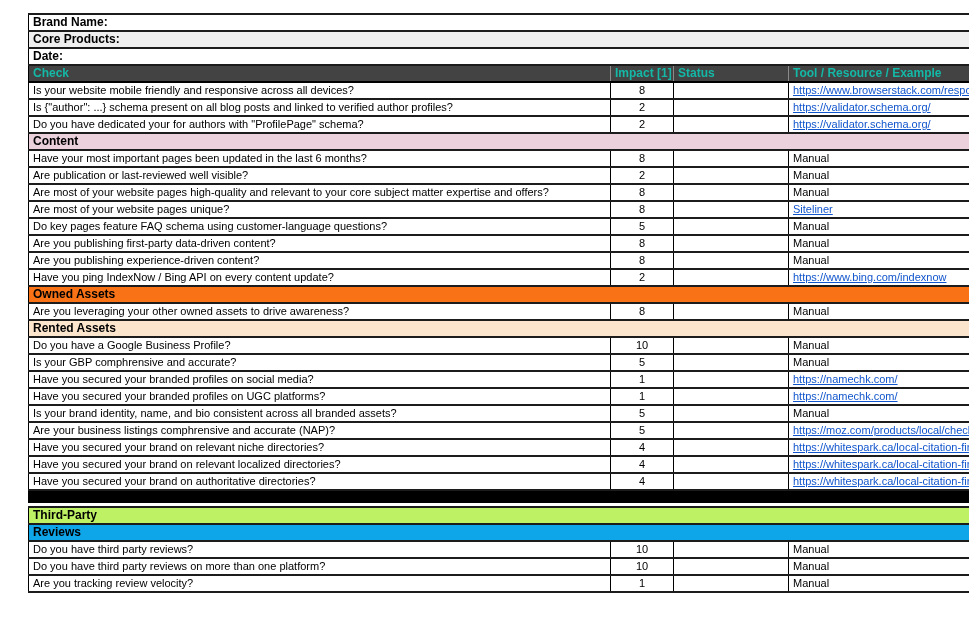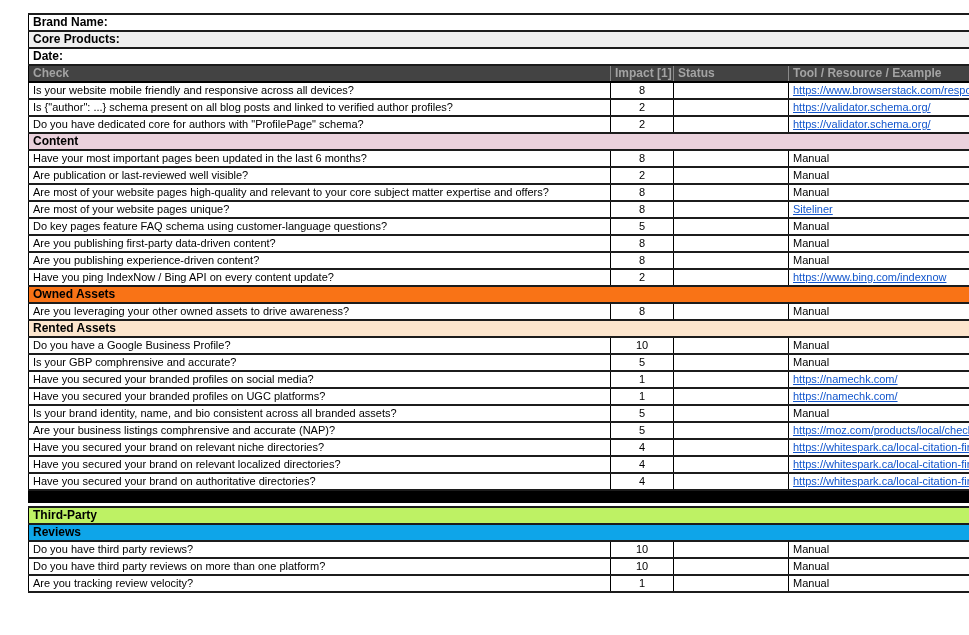--- a/index.html
+++ b/index.html
@@ -36,21 +36,21 @@
     vertical-align: middle;
     background: #ffffff;
   }
   tr.meta-row td {
     font-weight: bold;
     font-size: 12px;
   }
   tr.meta-row.shaded td { background: #efefef; }
   tr.header-row td {
     background: #434343;
-    color: #a3a3a3;
+    color: #14b8a6;
     font-weight: bold;
     font-size: 12px;
     border-left: 1px solid #8a8a8a;
     border-right: 1px solid #8a8a8a;
     border-top: 2px solid #000;
     border-bottom: 2px solid #000;
   }
   tr.header-row td:first-child { border-left: 1px solid #000; }
   tr.header-row td:last-child { border-right: 1px solid #000; }
   tr.section-row td {
@@ -110,21 +110,21 @@
           <td class="status-cell"></td>
           <td class="tool-cell"><a class="tool-link" href="#">https://www.browserstack.com/respons</a></td>
         </tr>
         <tr class="item-row">
           <td class="check-cell">Is {"author": ...} schema present on all blog posts and linked to verified author profiles?</td>
           <td class="impact-cell">2</td>
           <td class="status-cell"></td>
           <td class="tool-cell"><a class="tool-link" href="#">https://validator.schema.org/</a></td>
         </tr>
         <tr class="item-row">
-          <td class="check-cell">Do you have dedicated core for authors with "ProfilePage" schema?</td>
+          <td class="check-cell">Do you have dedicated your for authors with "ProfilePage" schema?</td>
           <td class="impact-cell">2</td>
           <td class="status-cell"></td>
           <td class="tool-cell"><a class="tool-link" href="#">https://validator.schema.org/</a></td>
         </tr>
         <tr class="section-row">
           <td class="section-cell" colspan="4" style="background: rgb(234, 209, 220);">Content</td>
         </tr>
         <tr class="item-row">
           <td class="check-cell">Have your most important pages been updated in the last 6 months?</td>
           <td class="impact-cell">8</td>

